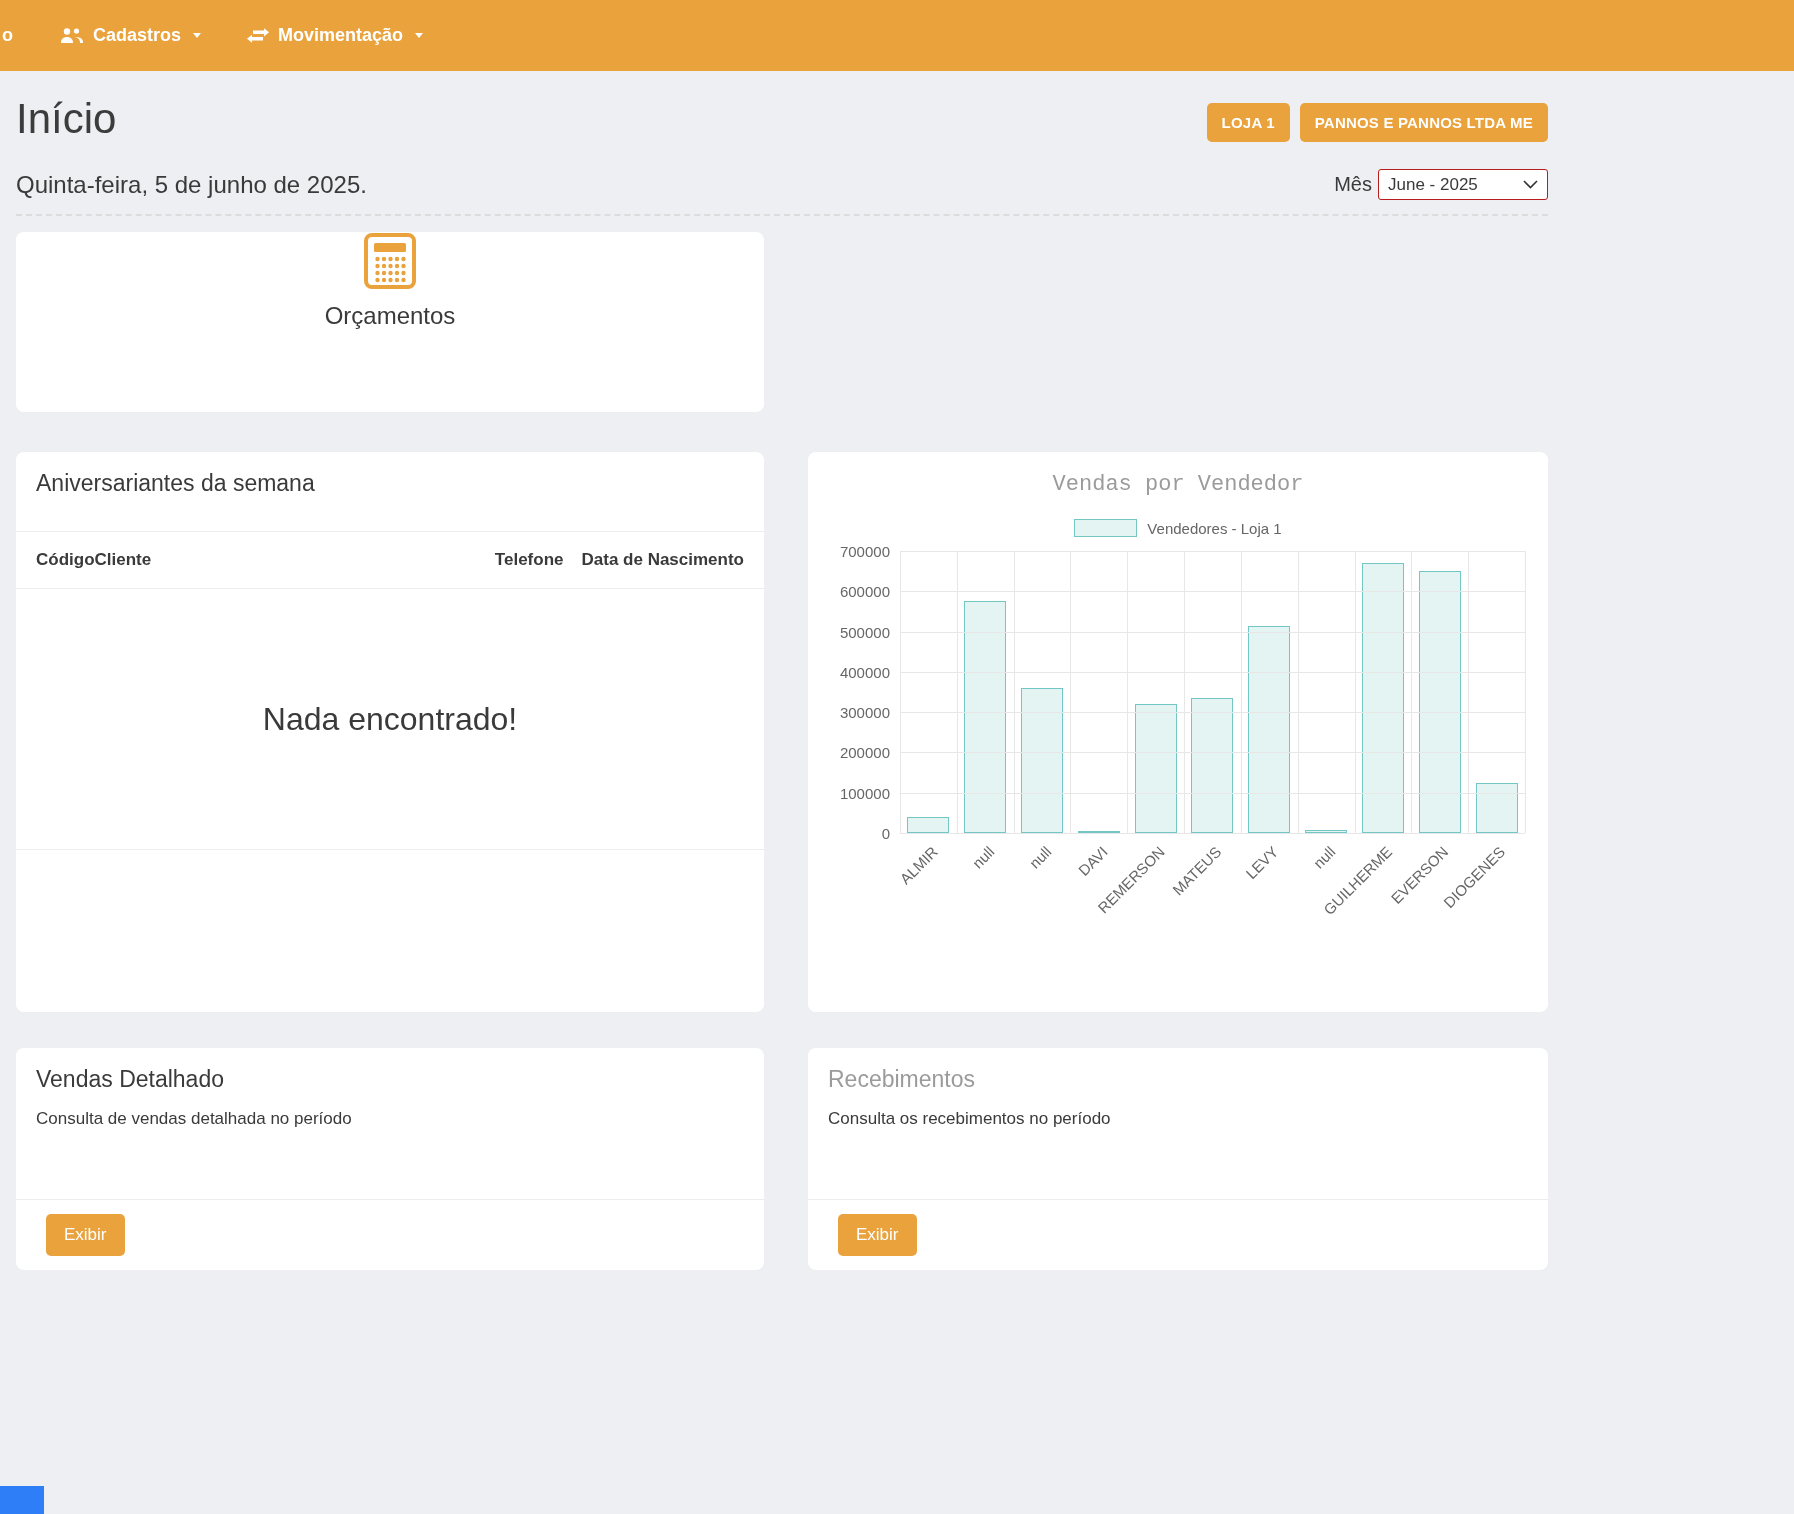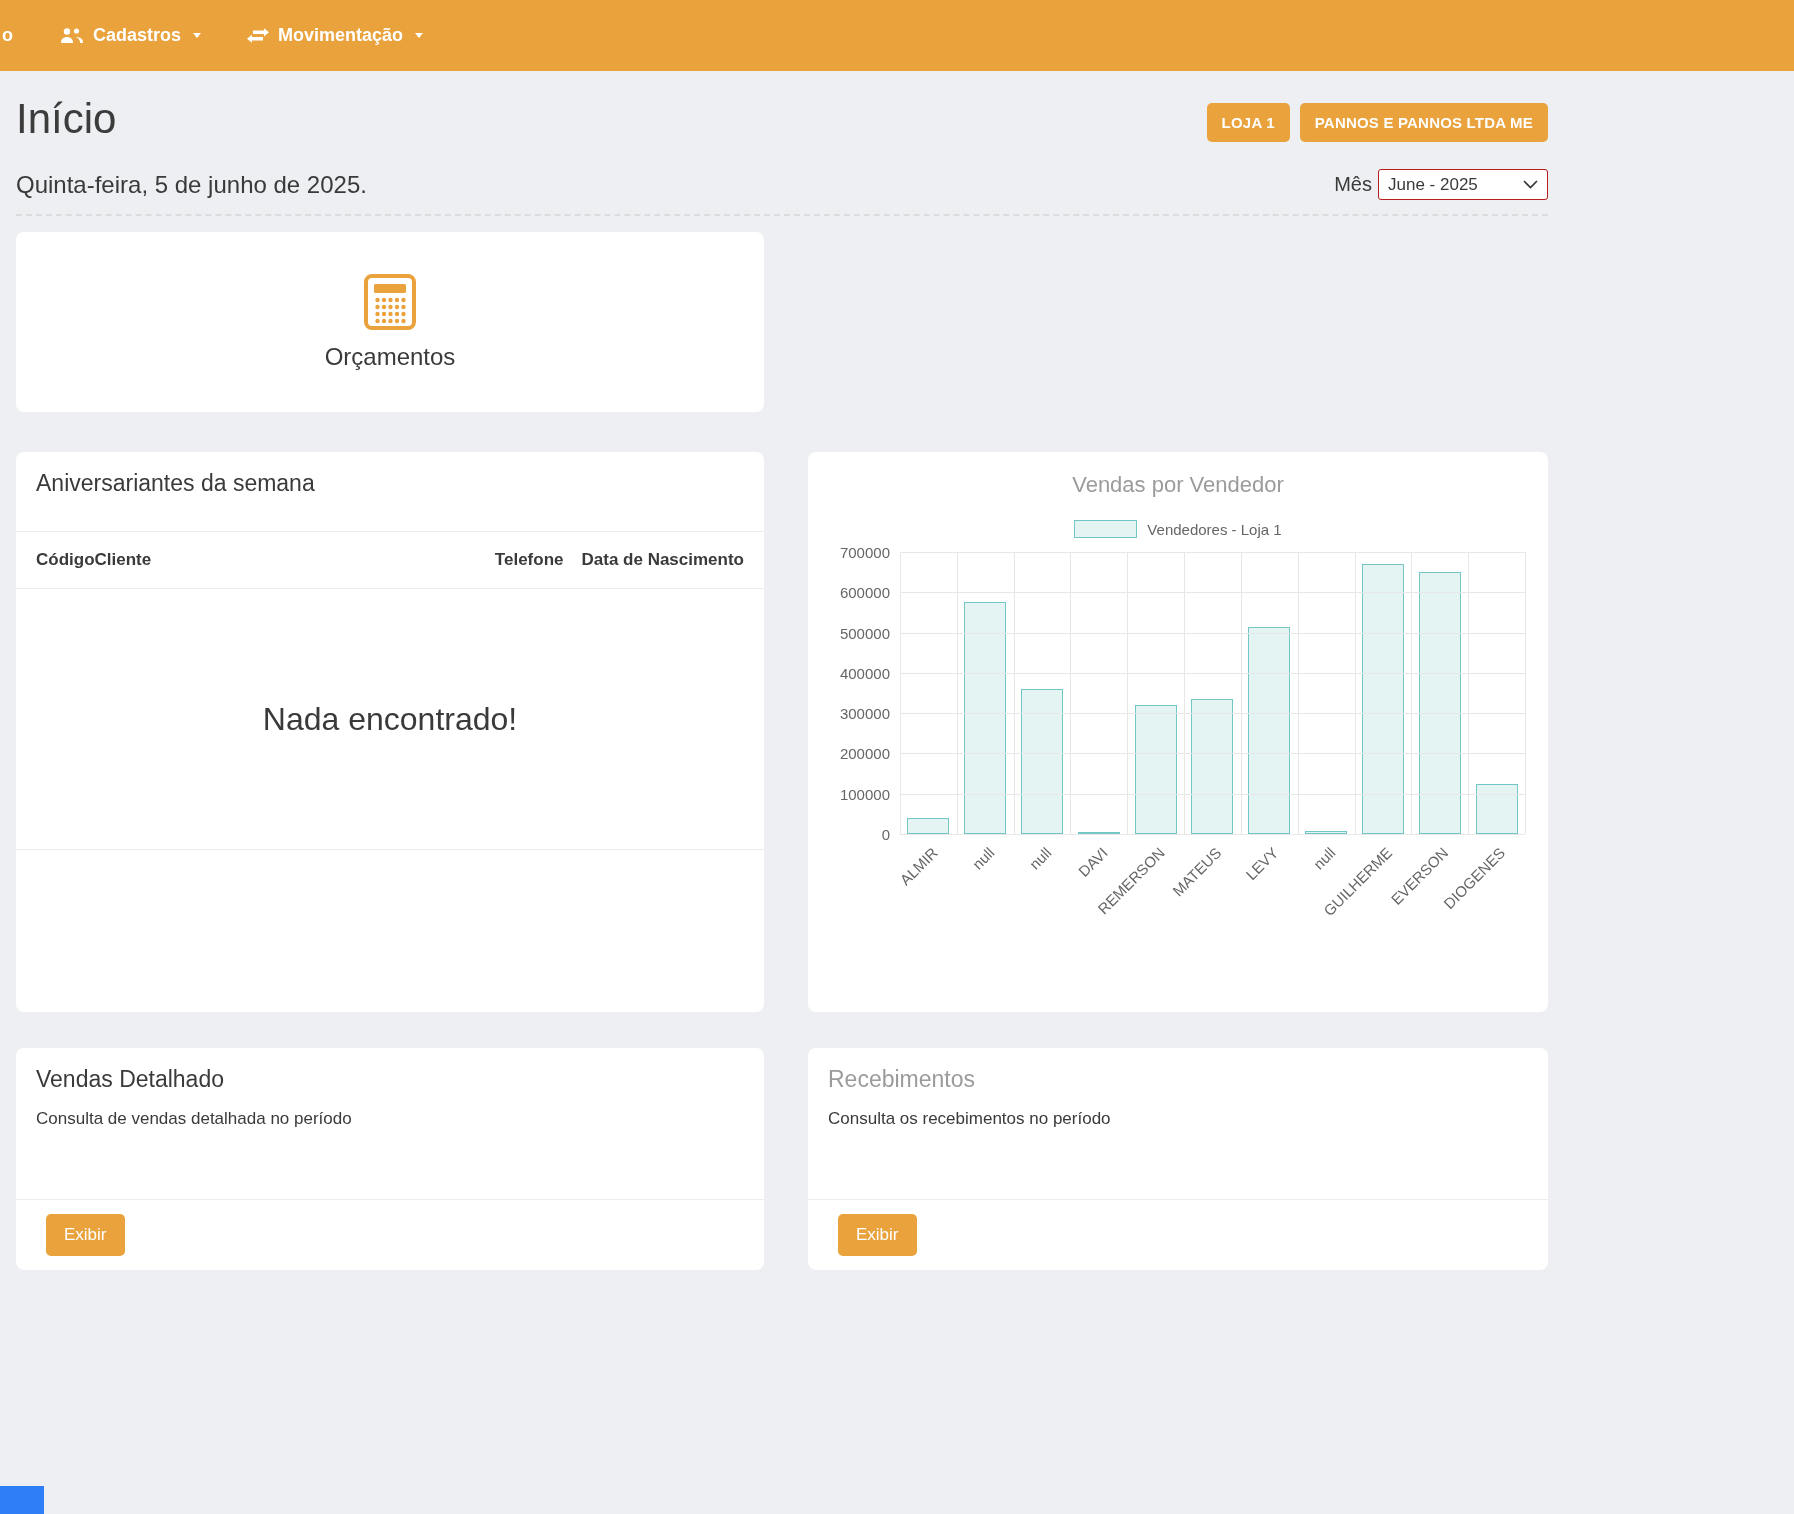--- a/index.html
+++ b/index.html
@@ -20,38 +20,38 @@
   .page-title { font-size:42px; font-weight:400; margin:6px 0 0; color:#3c3c3c; }
   .header-buttons { display:flex; gap:10px; margin-top:14px; }
   .btn-orange { background:#e9a23c; color:#fff; border:none; border-radius:5px; font-weight:700; font-size:15px; padding:11px 15px; font-family:inherit; cursor:pointer; letter-spacing:.2px; }
   .date-row { display:flex; justify-content:space-between; align-items:center; margin-top:26px; }
   .date-text { font-size:24px; }
   .month-picker { display:flex; align-items:center; gap:6px; font-size:20px;margin-left:40px; }
   .select { width:170px; height:31px; background:#fff; border:1px solid #b91c1c; border-radius:3px; display:flex; align-items:center; justify-content:space-between; padding:0 9px; font-size:17px; cursor:pointer; }
   .dashed-divider { border-bottom:2px dashed #dcdcdc; margin-top:14px; }
   
   .card { background:#fff; border-radius:8px; }
-  .orc-card { width:748px; height:180px; margin-top:16px; display:flex; flex-direction:column; align-items:center; justify-content:center; cursor:pointer; }
+  .orc-card { width:748px; height:180px; margin-top:16px; display:flex; flex-direction:column; align-items:center; cursor:pointer; }
   .orc-label { font-size:24px; margin-top:12px; }
   .row2 { display:flex; gap:44px; margin-top:40px; }
   .row3 { display:flex; gap:44px; margin-top:36px; }
   .card-title { font-size:23px; padding:18px 20px 0; }
   .gray { color:#9b9b9b; }
   .divider { border-bottom:1px solid #ededed; }
   
   .birthdays-card { width:748px; height:560px; }
   .birthdays-card .card-title { padding-bottom:34px; }
   .table-header { display:flex; align-items:center; padding:18px 0; margin:0 20px; font-weight:700; font-size:17px; }
   .th-telefone { margin-left:auto; }
   .th-nasc { margin-left:18px; }
   .empty-area { height:260px; display:flex; align-items:center; justify-content:center; }
   .empty-msg { font-size:32px; }
   
   .chart-card { width:740px; height:560px; }
-  .chart-title { text-align:center; font-size:22px; color:#9b9b9b; padding-top:20px; }
+  .chart-title { text-align:center; font-size:22px; color:#9b9b9b; padding-top:20px;font-family:Liberation Mono, monospace; }
   .legend { display:flex; align-items:center; justify-content:center; gap:10px; margin-top:22px; cursor:pointer; }
   .legend-swatch { width:63px; height:18px; border:1.5px solid; }
   .legend-label { font-size:15px; color:#666; }
   .chart-area { display:flex; margin-top:14px; }
   .chart-y-axis { width:92px; position:relative; height:282px; }
   .ytick { position:absolute; right:10px; transform:translateY(-50%); font-size:15px; color:#666; }
   .chart-plot { position:relative; height:282px; flex:1; margin-right:23px; }
   .grid-h { position:absolute; left:0; right:0; height:1px; background:#e7e7e7; }
   .grid-v { position:absolute; top:0; bottom:0; width:1px; background:#e7e7e7; }
   .chart-bars { position:absolute; left:0; right:0; top:0; bottom:0; display:flex; align-items:flex-end; }

